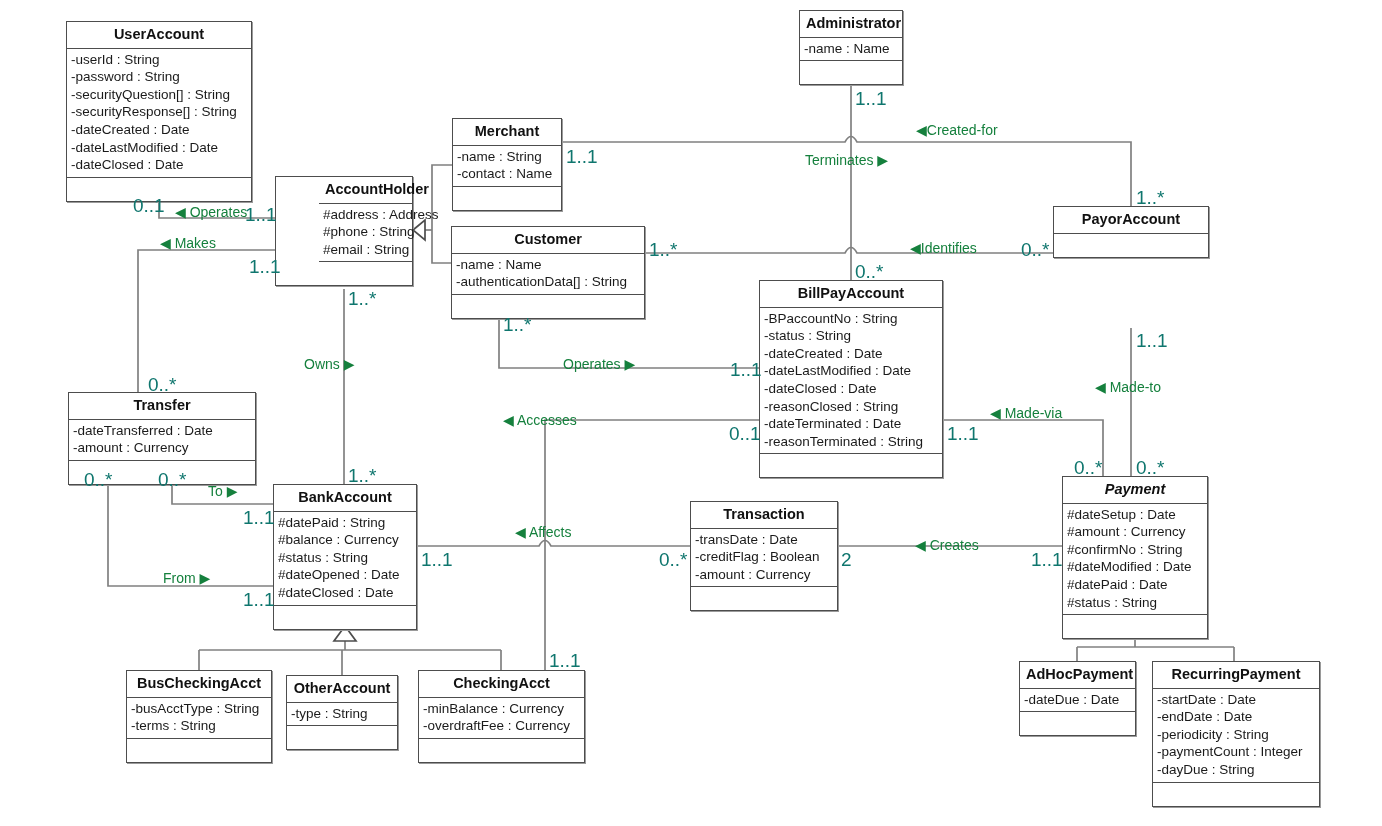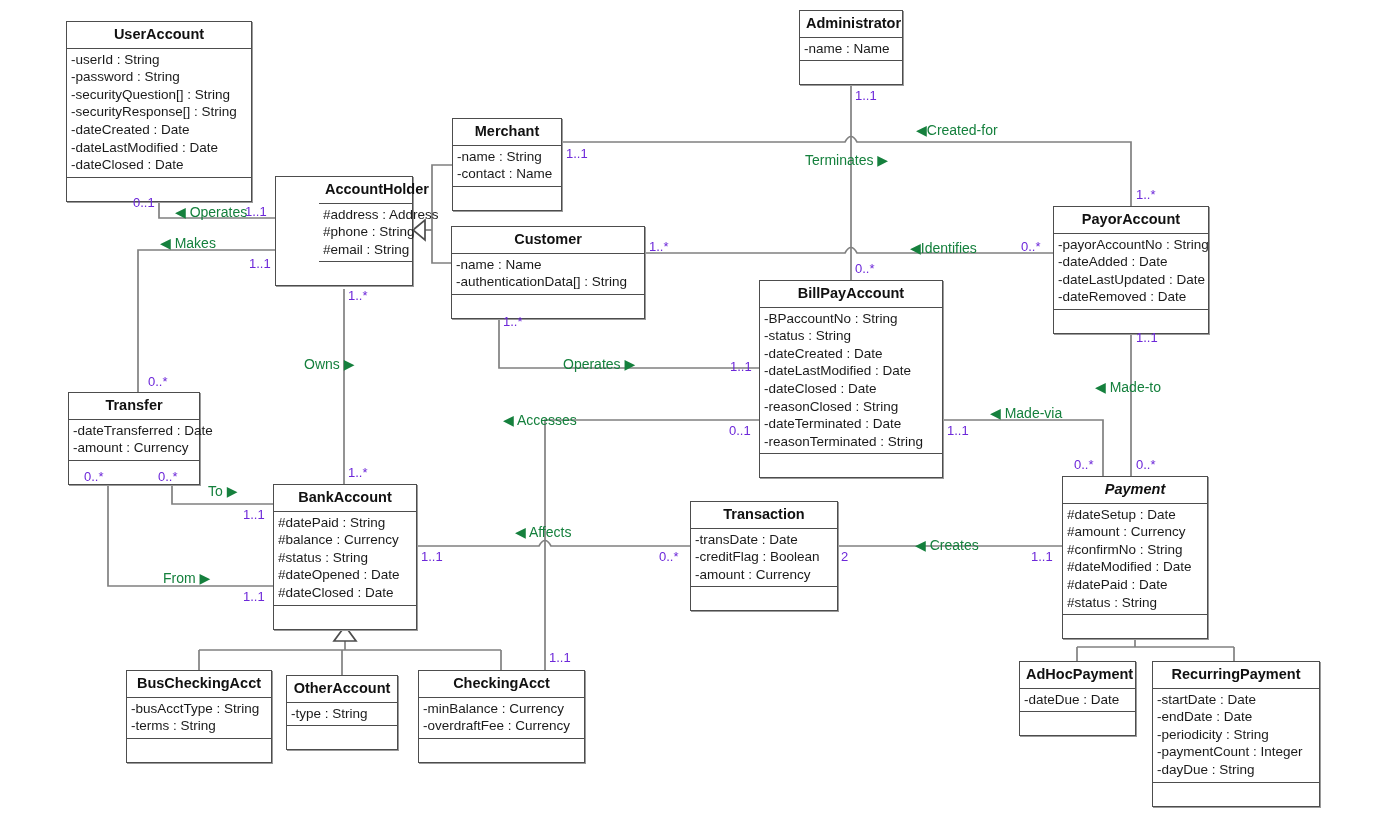--- a/index.html
+++ b/index.html
@@ -8,21 +8,21 @@
   #canvas{position:relative;width:1382px;height:826px;background:#ffffff;overflow:hidden;}
   #wires{position:absolute;left:0;top:0;width:1382px;height:826px;pointer-events:none;}
   .umlclass{position:absolute;box-sizing:border-box;border:1.6px solid #4d4d4d;background:#ffffff;
             box-shadow:1px 1px 0 0 #9a9a9a;}
   .umlclass .cname{text-align:center;font-weight:bold;font-size:14.5px;color:#111;
             padding:4px 6px 5px 6px;border-bottom:1.6px solid #4d4d4d;white-space:nowrap;line-height:1.15;}
   .umlclass.abstract .cname{font-style:italic;}
   .umlclass .attrs{padding:2px 3px 3px 4px;border-bottom:1.6px solid #4d4d4d;}
   .umlclass .attrs div{font-size:13.5px;color:#1a1a1a;line-height:17.6px;white-space:nowrap;}
   .umlclass .ops{height:23px;}
-  .mult{position:absolute;font-size:13px;color:#6d28d9;white-space:nowrap;line-height:1;}
+  .mult{position:absolute;font-size:19px;color:#0f766e;white-space:nowrap;line-height:1;}
   .assoc{position:absolute;font-size:14px;color:#15803d;white-space:nowrap;line-height:1;}
 </style>
 </head>
 <body>
 
 <div id="canvas">
 
   <svg id="wires" viewBox="0 0 1382 826" xmlns="http://www.w3.org/2000/svg">
     <g fill="none" stroke="#808080" stroke-width="1.7">
 
@@ -119,45 +119,39 @@
     <div class="cname">Customer</div>
     <div class="attrs">
       <div>-name : Name</div>
       <div>-authenticationData[] : String</div>
     </div>
     <div class="ops"></div>
   </div>
 
   <div class="umlclass" style="left:1053px;top:206px;width:156px;">
     <div class="cname">PayorAccount</div>
-    <div class="attrs">
-      <div>-payorAccountNo : String</div>
-      <div>-dateAdded : Date</div>
-      <div>-dateLastUpdated : Date</div>
-      <div>-dateRemoved : Date</div>
-    </div>
     <div class="ops"></div>
   </div>
 
   <div class="umlclass" style="left:759px;top:280px;width:184px;">
     <div class="cname">BillPayAccount</div>
     <div class="attrs">
       <div>-BPaccountNo : String</div>
       <div>-status : String</div>
       <div>-dateCreated : Date</div>
       <div>-dateLastModified : Date</div>
       <div>-dateClosed : Date</div>
       <div>-reasonClosed : String</div>
       <div>-dateTerminated : Date</div>
       <div>-reasonTerminated : String</div>
     </div>
     <div class="ops"></div>
   </div>
 
-  <div class="umlclass" style="left:68px;top:392px;width:132px;">
+  <div class="umlclass" style="left:68px;top:392px;width:188px;">
     <div class="cname">Transfer</div>
     <div class="attrs">
       <div>-dateTransferred : Date</div>
       <div>-amount : Currency</div>
     </div>
     <div class="ops"></div>
   </div>
 
   <div class="umlclass" style="left:273px;top:484px;width:144px;">
     <div class="cname">BankAccount</div>

